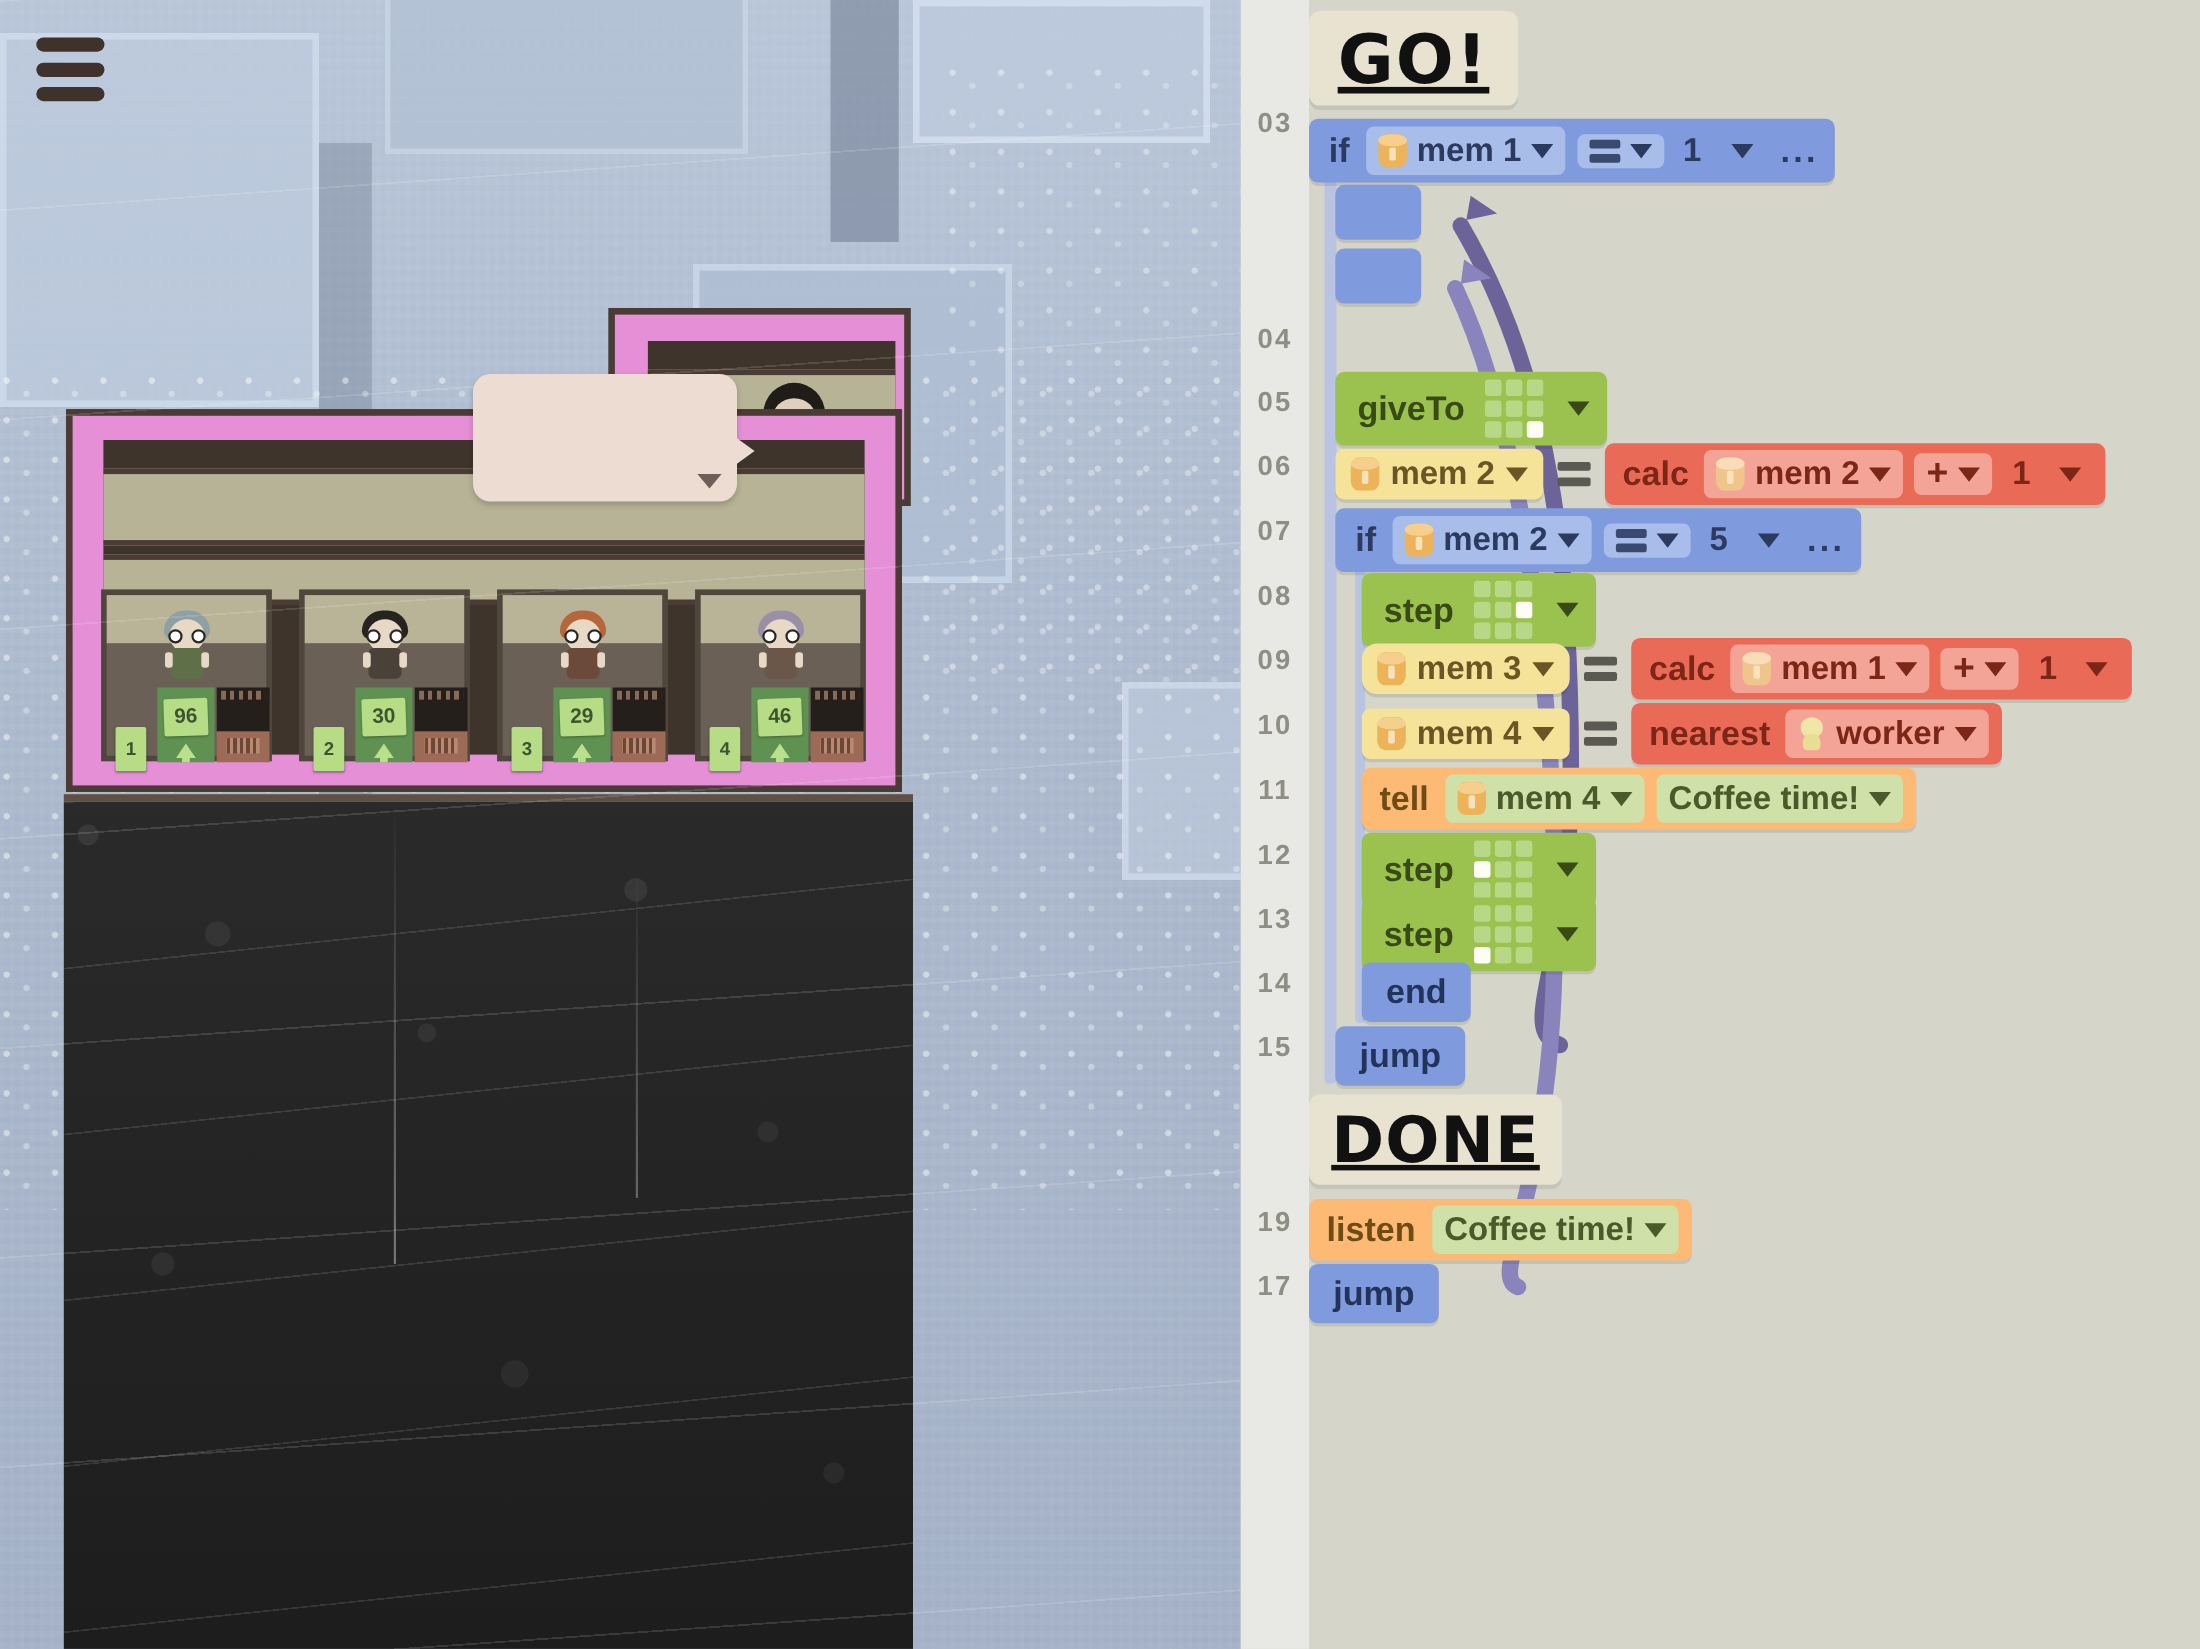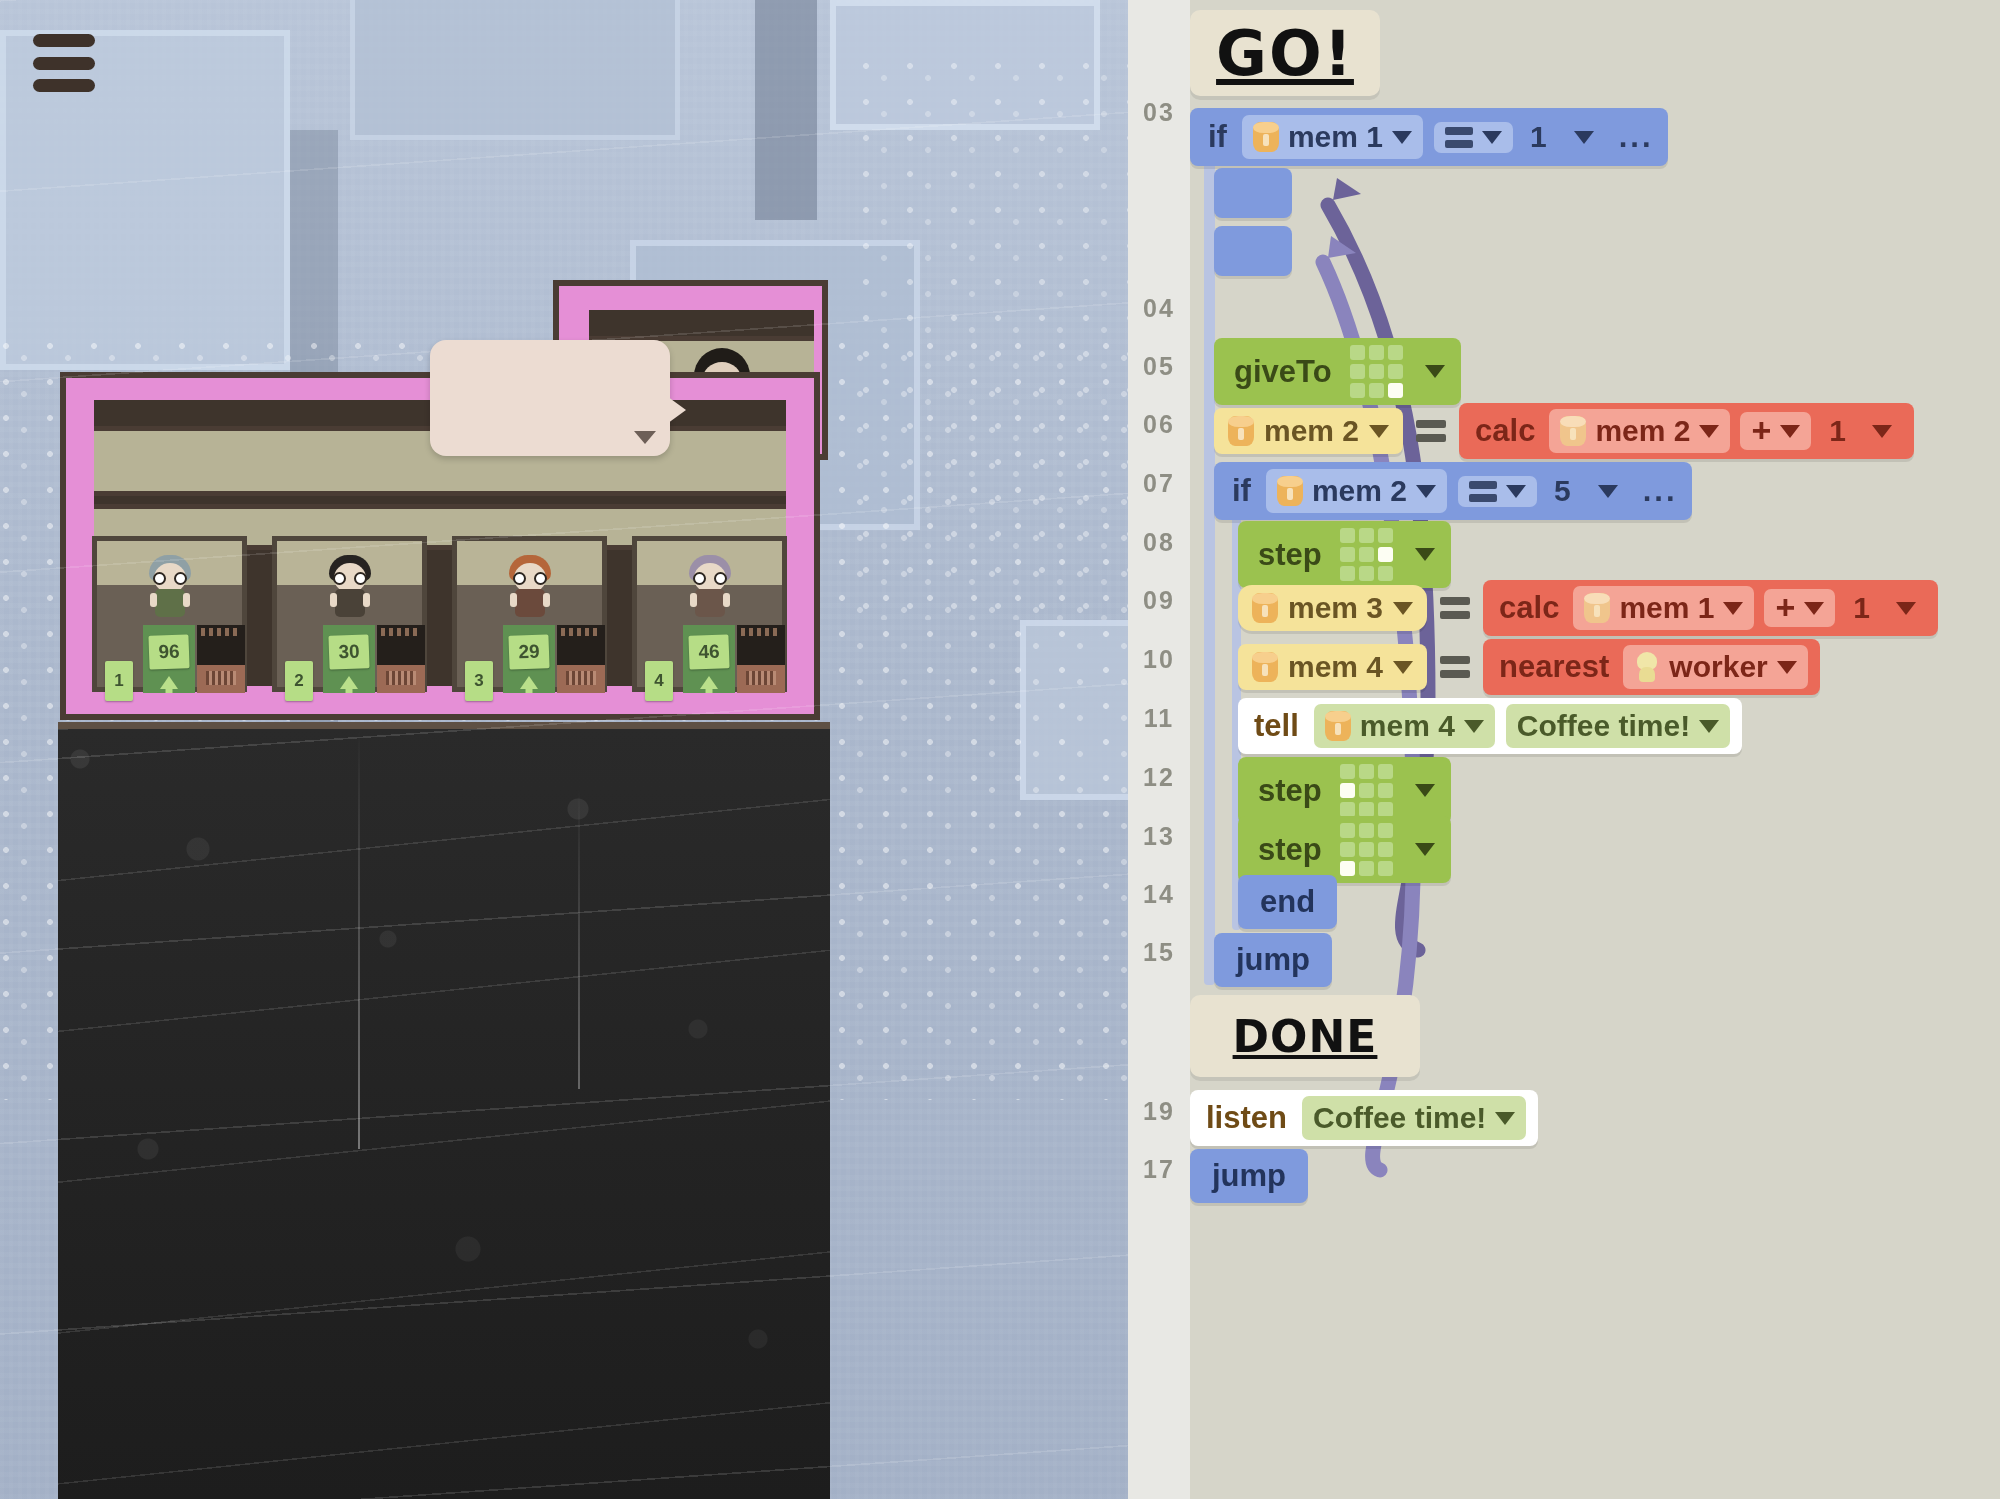--- a/index.html
+++ b/index.html
@@ -172,21 +172,21 @@
   .dots3{ font-size:31px; letter-spacing:3px; }
 
   
   .b-if{ background:#7f9add; color:#2b3a5e; padding:7px 14px; gap:11px;}
   .b-if .slot{ background:#a9bdea; color:#2b3a5e;}
   .b-blue{ background:#7f9add; color:#23345c; padding:9px 18px;}
   .b-green{ background:#9bc24f; color:#3a4a17; padding:7px 16px; gap:14px;}
   .b-yellow{ background:#f5e39a; color:#6a5524; padding:6px 14px; gap:10px;}
   .b-red{ background:#ea6a58; color:#7c2618; padding:6px 12px; gap:10px;}
   .b-red .slot{ background:#f4a496; color:#7c2618;}
-  .b-amber{ background:#ffffff; color:#6f4b16; padding:6px 12px; gap:11px;}
+  .b-amber{ background:#fdba74; color:#6f4b16; padding:6px 12px; gap:11px;}
   .b-amber .slot{ background:#cfe0a8; color:#4a5a2a;}
   .placeholder{ position:absolute; width:78px; height:50px; background:#7f9add;
      border-radius:8px; box-shadow:0 3px 0 rgba(0,0,0,.09); z-index:3;}
 
   
   .barrel{ width:26px; height:30px; position:relative; flex:0 0 26px;}
   .barrel .b1{ position:absolute; inset:0; background:#edb35a; border-radius:7px/9px;}
   .barrel .b2{ position:absolute; left:0; right:0; top:0; height:11px; background:#f7cf8d;
      border-radius:50%/60%;}
   .barrel .b3{ position:absolute; left:10px; top:12px; width:6px; height:12px; background:#f7e2bb; border-radius:2px;}
@@ -652,21 +652,21 @@
 
     <div class="blkrow b-blue" style="left:110px;top:875px;">
       <span class="lbl">end</span>
     </div>
 
     <div class="blkrow b-blue" style="left:86px;top:933px;">
       <span class="lbl">jump</span>
     </div>
 
     <div class="card" style="left:62px;top:995px;width:230px;height:82px;">
-      <span style="font-size:44px;letter-spacing:1px;">DONE</span>
+      <span style="font-size:58px;letter-spacing:1px;">DONE</span>
     </div>
 
     <div class="blkrow b-amber" style="left:62px;top:1090px;">
       <span class="lbl">listen</span>
       <span class="slot">
         <span class="cap">Coffee time!</span>
         <span class="dd"></span>
       </span>
     </div>
 

